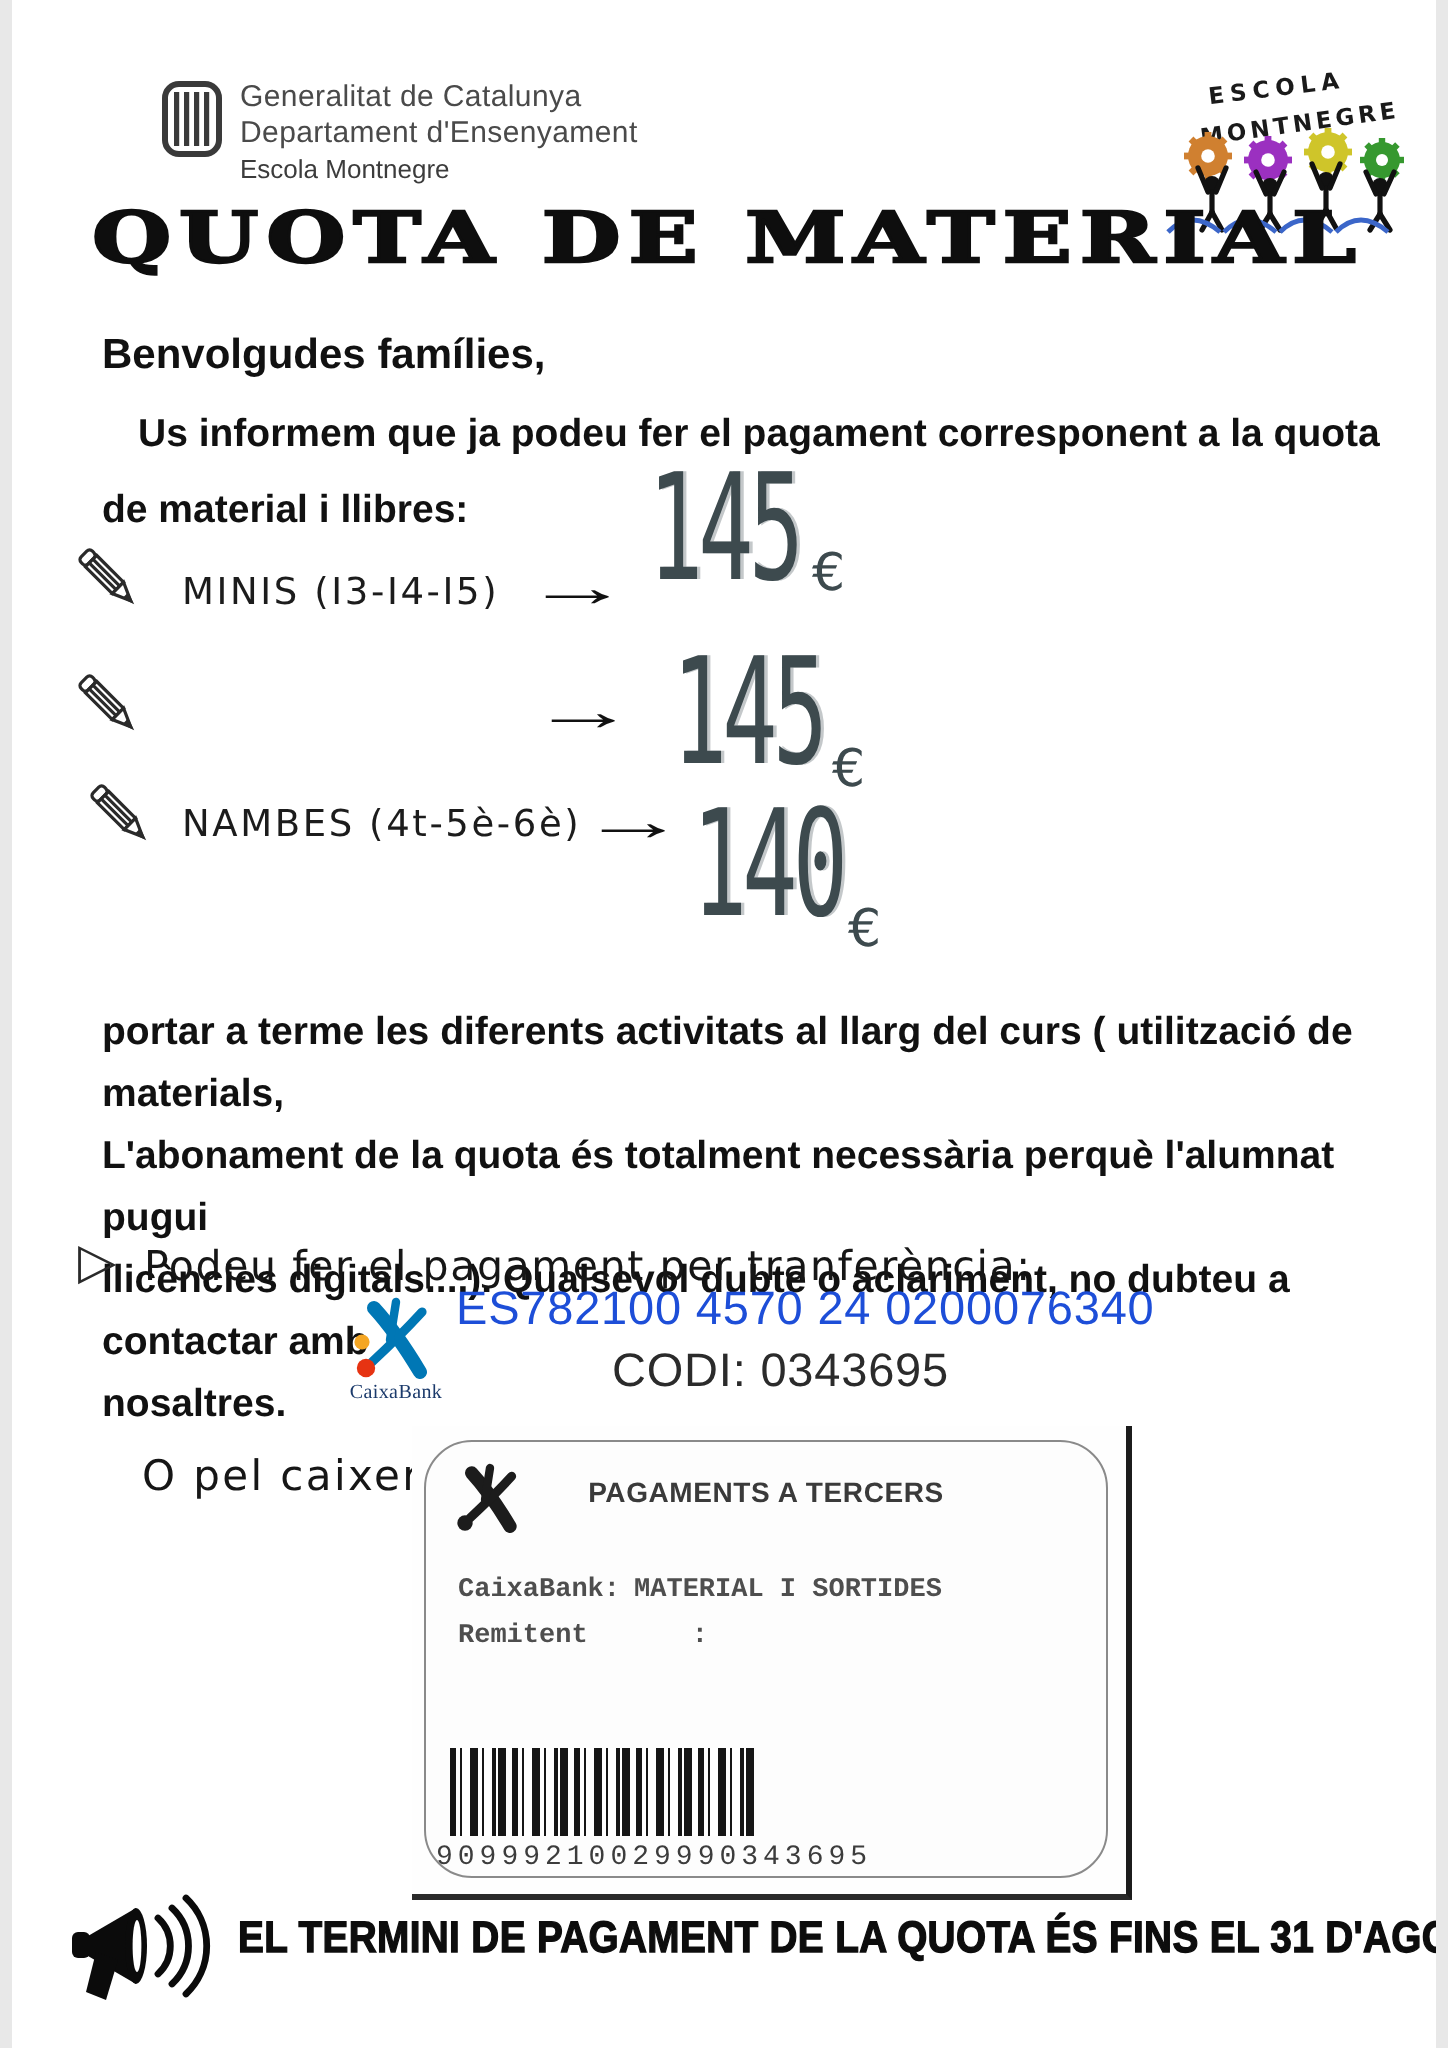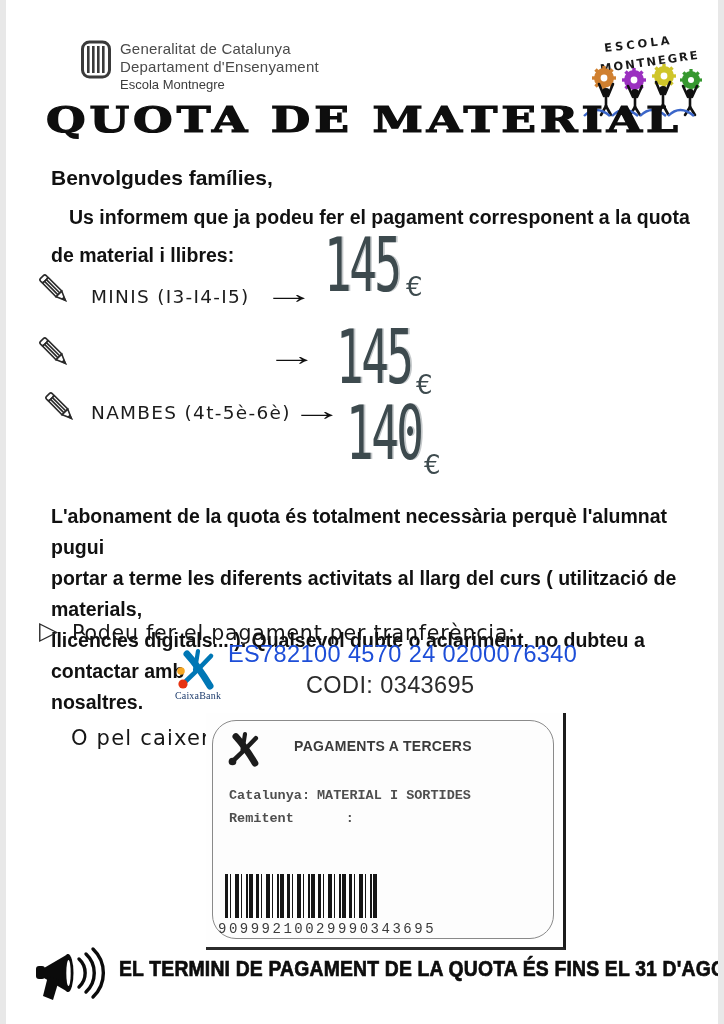--- a/index.html
+++ b/index.html
@@ -258,22 +258,22 @@
       </svg>
   </div>
   <div class="abs fee-label" style="left:85px;top:402px;">NAMBES (4t-5è-6è)</div>
   <div class="abs fee-arrow" style="left:284px;top:395px;">→</div>
   <div class="abs price" style="left:340px;top:390px;">
     <span class="digits">140</span>
     <span class="euro" style="left:78px;top:60px;">€</span>
   </div>
 
   <div class="abs para">
+    <div>portar a terme les diferents activitats al llarg del curs ( utilització de materials,</div>
     <div>L'abonament de la quota és totalment necessària perquè l'alumnat pugui</div>
-    <div>portar a terme les diferents activitats al llarg del curs ( utilització de materials,</div>
     <div>llicències digitals....). Qualsevol dubte o aclariment, no dubteu a contactar amb</div>
     <div>nosaltres.</div>
   </div>
 
   <div class="abs bullet">▷</div>
   <div class="abs transfer-label">Podeu fer el pagament per tranferència:</div>
   <div class="abs iban">ES782100 4570 24 0200076340</div>
   <div class="abs codi">CODI: 0343695</div>
 
   <div class="abs cb-logo">
@@ -298,21 +298,21 @@
           <g stroke="#1c1c1c" fill="none" stroke-linecap="round">
             <path d="M13 6 Q 24 18 36 38" stroke-width="8"></path>
             <path d="M37 8 Q 26 20 12 33" stroke-width="5.4"></path>
             <path d="M24 3 L 21 22" stroke-width="5"></path>
           </g>
           <circle cx="9" cy="36" r="4.6" fill="#1c1c1c"></circle>
         </svg>
       </div>
       <div class="rc-title">PAGAMENTS A TERCERS</div>
       <div class="rc-line rc-con">
-        <span>Catalunya:</span><span class="rc-gap-sm"></span><span>MATERIAL I SORTIDES</span>
+        <span>CaixaBank:</span><span class="rc-gap-sm"></span><span>MATERIAL I SORTIDES</span>
       </div>
       <div class="rc-line rc-rem">
         <span>Remitent</span><span class="rc-gap-xl"></span><span>:</span>
       </div>
       <div class="barcode"></div>
       <div class="rc-number">90999210029990343695</div>
     </div>
   </div>
 
   <div class="abs" style="left:28px;top:944px;">

